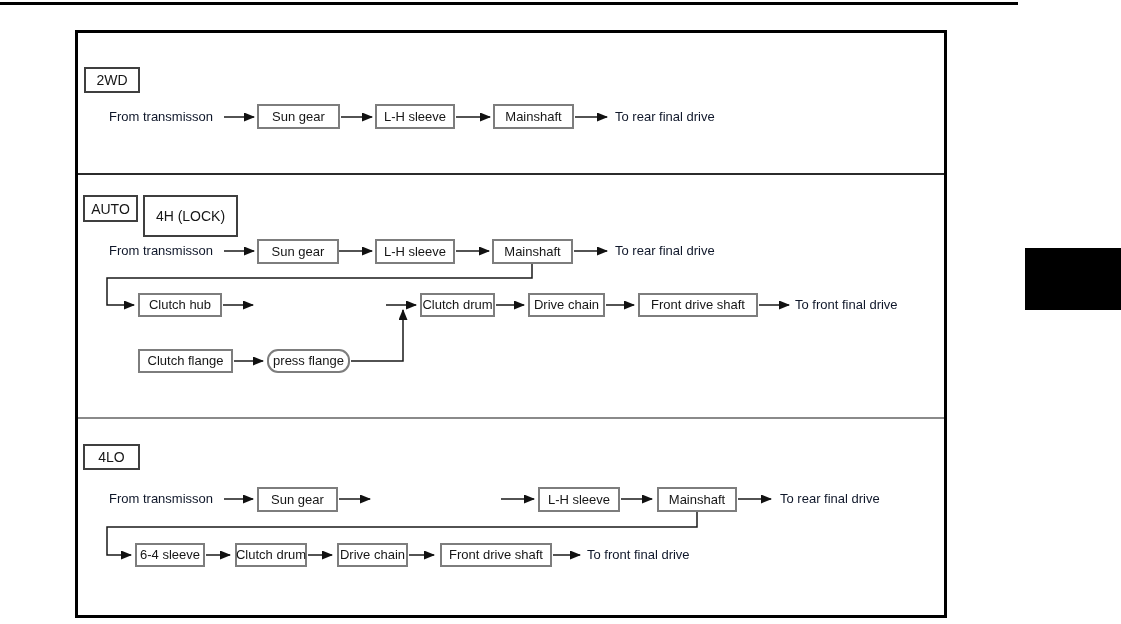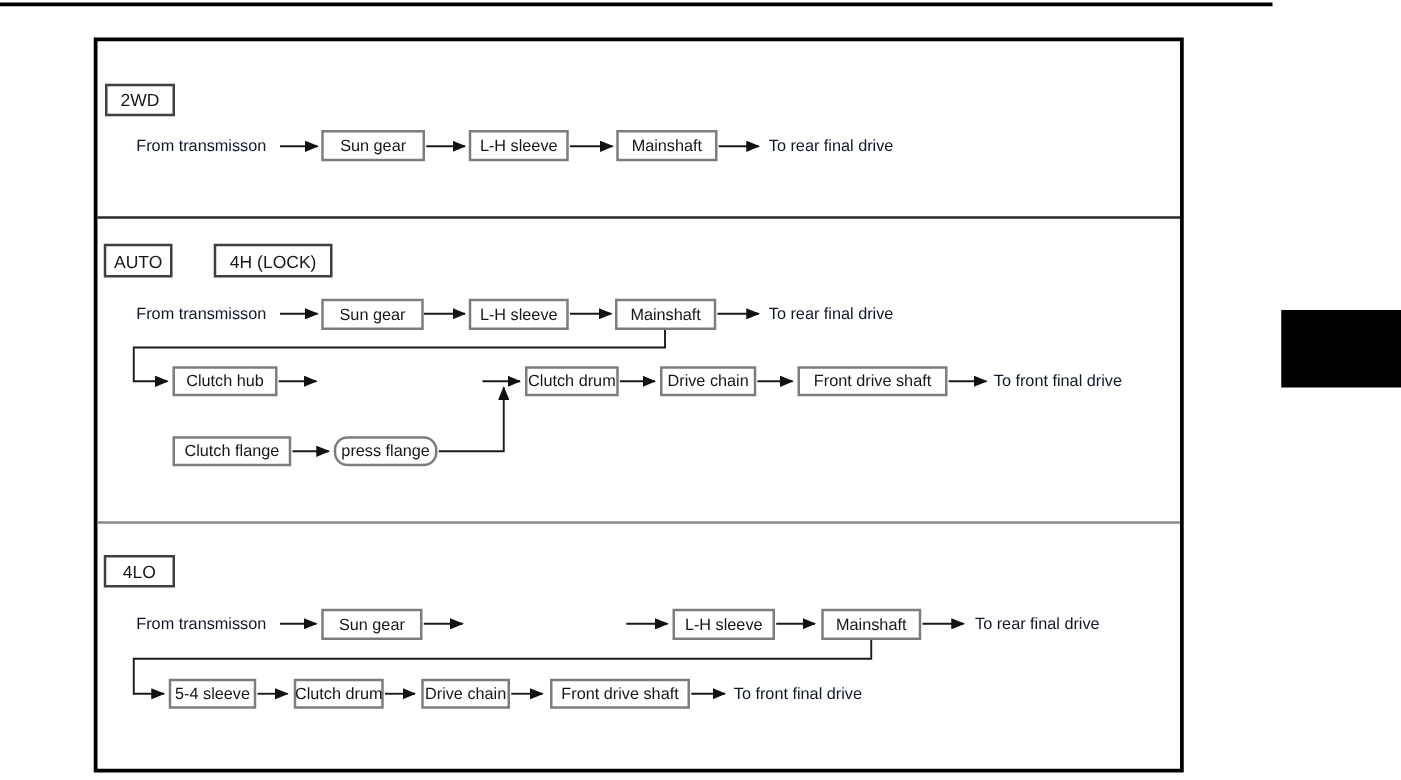--- a/index.html
+++ b/index.html
@@ -81,21 +81,21 @@
   </svg>
 
   <div class="mode" style="left:84px;top:67px;width:56px;height:26px;">2WD</div>
   <div class="txt" style="left:109px;top:109px;">From transmisson</div>
   <div class="node" style="left:257px;top:104px;width:83px;height:25px;">Sun gear</div>
   <div class="node" style="left:375px;top:104px;width:80px;height:25px;">L-H sleeve</div>
   <div class="node" style="left:493px;top:104px;width:81px;height:25px;">Mainshaft</div>
   <div class="txt" style="left:615px;top:109px;">To rear final drive</div>
 
   <div class="mode" style="left:83px;top:195px;width:55px;height:27px;">AUTO</div>
-  <div class="mode" style="left:143px;top:195px;width:95px;height:27px;margin-left:28px;">4H (LOCK)</div>
+  <div class="mode" style="left:143px;top:195px;width:95px;height:42px;">4H (LOCK)</div>
 
   <div class="txt" style="left:109px;top:243px;">From transmisson</div>
   <div class="node" style="left:257px;top:239px;width:82px;height:25px;">Sun gear</div>
   <div class="node" style="left:375px;top:239px;width:80px;height:25px;">L-H sleeve</div>
   <div class="node" style="left:492px;top:239px;width:81px;height:25px;">Mainshaft</div>
   <div class="txt" style="left:615px;top:243px;">To rear final drive</div>
 
   <div class="node" style="left:138px;top:293px;width:84px;height:24px;">Clutch hub</div>
   <div class="node" style="left:420px;top:293px;width:75px;height:24px;">Clutch drum</div>
   <div class="node" style="left:528px;top:293px;width:77px;height:24px;">Drive chain</div>
@@ -106,19 +106,19 @@
   <div class="node" style="left:267px;top:349px;width:83px;height:24px;border-radius:11px;">press flange</div>
 
   <div class="mode" style="left:83px;top:444px;width:57px;height:26px;">4LO</div>
 
   <div class="txt" style="left:109px;top:491px;">From transmisson</div>
   <div class="node" style="left:257px;top:487px;width:81px;height:25px;">Sun gear</div>
   <div class="node" style="left:538px;top:487px;width:82px;height:25px;">L-H sleeve</div>
   <div class="node" style="left:657px;top:487px;width:80px;height:25px;">Mainshaft</div>
   <div class="txt" style="left:780px;top:491px;">To rear final drive</div>
 
-  <div class="node" style="left:135px;top:543px;width:70px;height:24px;">5-4 sleeve</div>
+  <div class="node" style="left:135px;top:543px;width:70px;height:24px;">6-4 sleeve</div>
   <div class="node" style="left:235px;top:543px;width:72px;height:24px;">Clutch drum</div>
   <div class="node" style="left:337px;top:543px;width:71px;height:24px;">Drive chain</div>
   <div class="node" style="left:440px;top:543px;width:112px;height:24px;">Front drive shaft</div>
   <div class="txt" style="left:587px;top:547px;">To front final drive</div>
 
 </div>
 
 </body></html>

